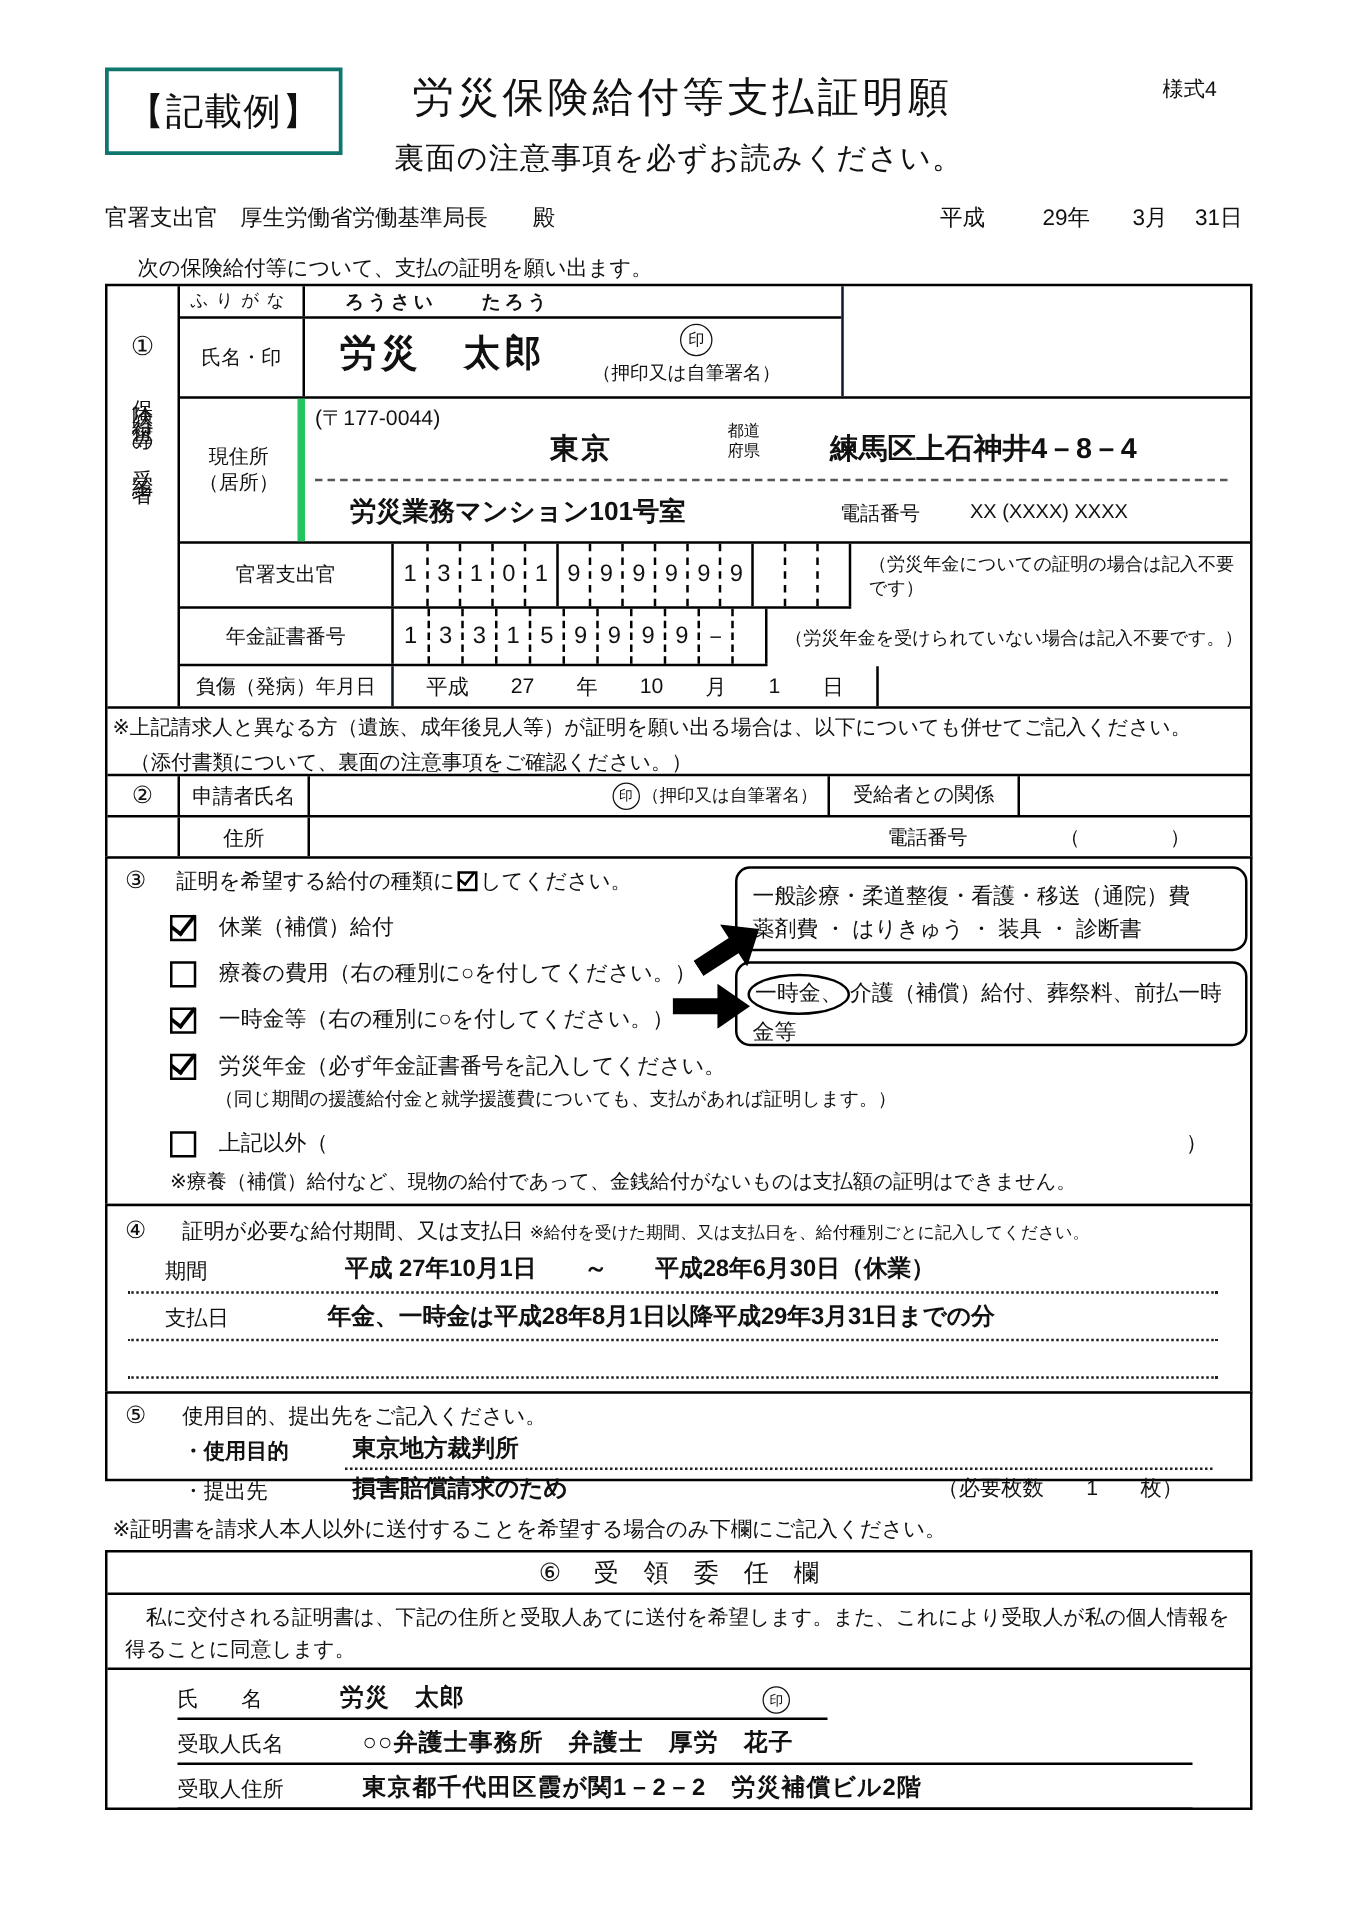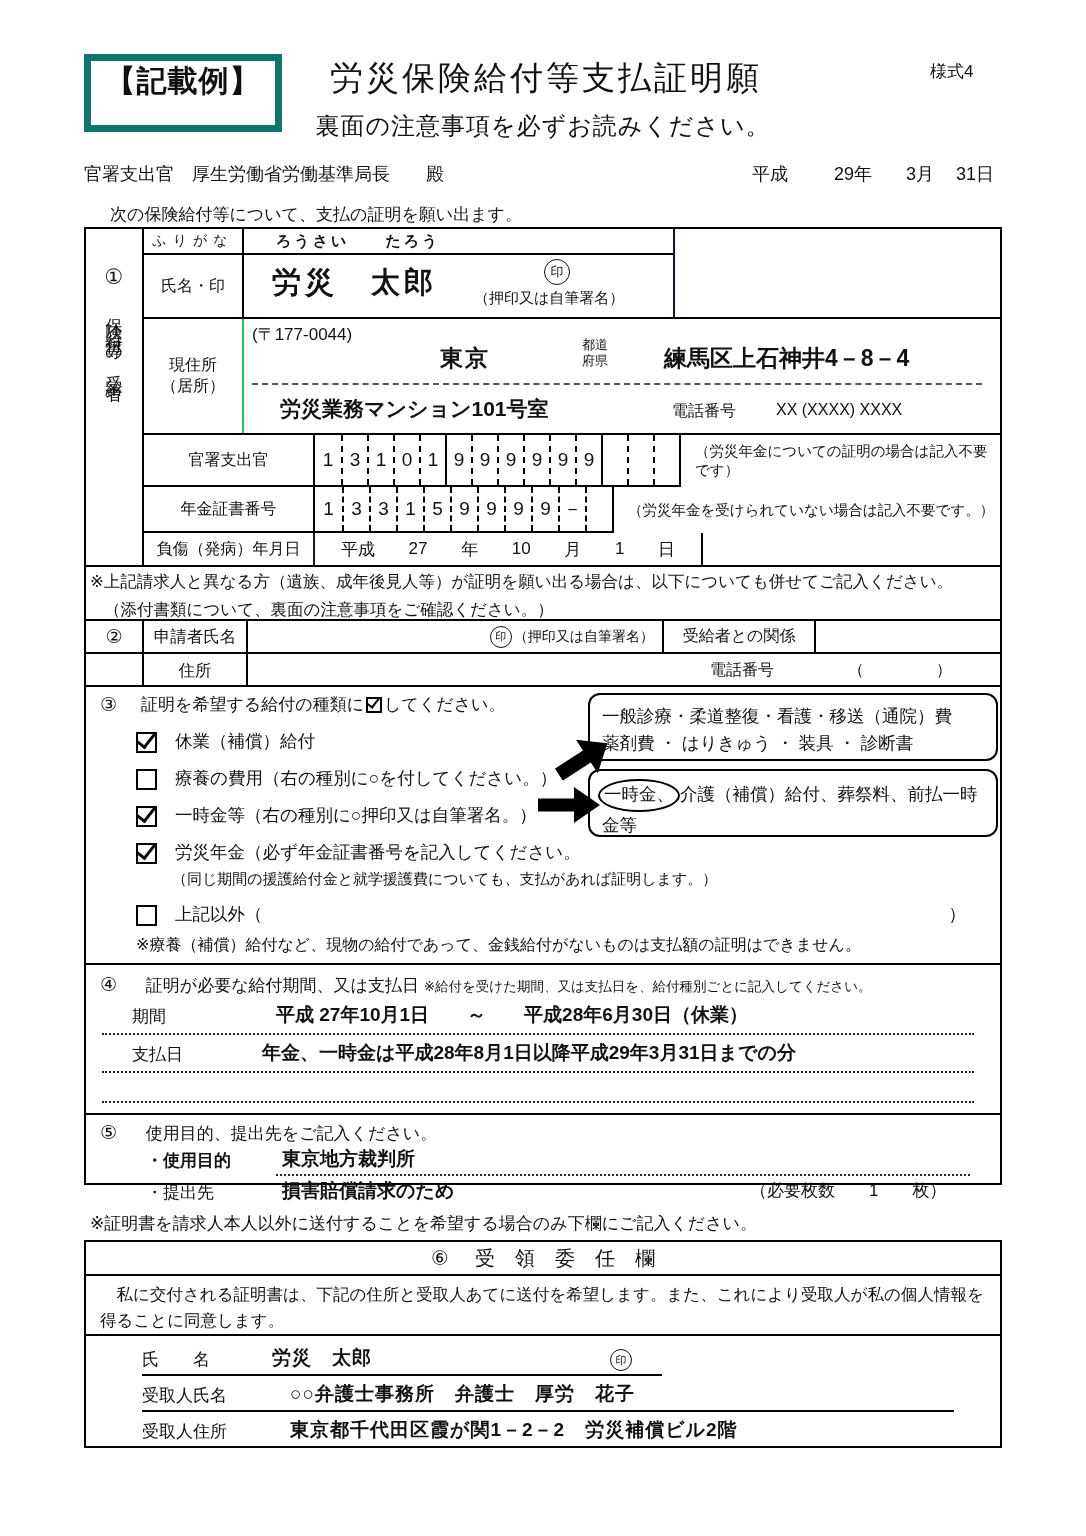--- a/index.html
+++ b/index.html
@@ -2,23 +2,23 @@
 <html><head>
 <meta charset="utf-8">
 <style>
   html,body{margin:0;padding:0;background:#e8e8e8;}
   .page{position:relative;width:1086px;height:1536px;margin:0 auto;background:#fff;
         font-family:"Liberation Sans","DejaVu Sans",sans-serif;color:#111;overflow:hidden;}
   .abs{position:absolute;}
   .bx{position:absolute;border:2px solid #000;background:#fff;box-sizing:border-box;}
 
   
-  .example-box{left:84px;top:54px;width:184px;height:64px;border:7px solid #0f766e;
-               display:flex;justify-content:center;
-               font-size:30px;font-weight:bold;letter-spacing:1px;}
+  .example-box{left:84px;top:54px;width:184px;height:64px;border:3px solid #0f766e;
+               display:flex;align-items:center;justify-content:center;
+               font-size:30px;font-weight:normal;letter-spacing:1px;}
   .title{left:330px;top:56px;font-size:33px;letter-spacing:3px;font-weight:500;}
   .form-code{left:930px;top:60px;font-size:17px;}
   .subtitle{left:0;top:110px;width:1086px;text-align:center;font-size:24px;letter-spacing:1px;}
   .addressee{left:84px;top:162px;font-size:18px;}
   .date-line{left:752px;top:162px;font-size:18px;display:flex;}
   .date-line span{display:inline-block;}
   .d-era{margin-right:46px;}.d-year{margin-right:34px;}.d-month{margin-right:22px;}
   .intro{left:110px;top:203px;font-size:17px;}
 
   
@@ -40,21 +40,21 @@
   .name-val{position:absolute;left:28px;top:8px;font-size:29px;font-weight:bold;letter-spacing:4px;}
   .seal{display:inline-flex;align-items:center;justify-content:center;border:1.5px solid #111;border-radius:50%;
         width:24px;height:24px;font-size:13px;}
   .seal-sm{width:20px;height:20px;font-size:11px;}
   .name-seal{position:absolute;left:300px;top:4px;}
   .name-sealnote{position:absolute;left:230px;top:34px;font-size:15px;}
   .ab-right{flex:1;display:flex;}
   .birth-lbl{width:80px;border-right:2px solid #000;display:flex;align-items:center;justify-content:center;font-size:17px;box-sizing:border-box;}
   .birth-val{flex:1;display:flex;align-items:center;justify-content:space-between;padding:0 10px;font-size:17px;}
   .row-c{height:116px;display:flex;border-bottom:2px solid #000;box-sizing:border-box;}
-  .addr-lbl{width:100px;border-right:2px solid #22c55e;display:flex;flex-direction:column;align-items:center;justify-content:center;
+  .addr-lbl{width:100px;border-right:6px solid #22c55e;display:flex;flex-direction:column;align-items:center;justify-content:center;
             font-size:16px;box-sizing:border-box;}
   .addr-cell{flex:1;position:relative;}
   .postal{left:8px;top:4px;font-size:17px;}
   .city{left:196px;top:24px;font-size:23px;font-weight:bold;letter-spacing:2px;}
   .pref{left:338px;top:18px;font-size:13px;line-height:1.25;text-align:center;}
   .addr1{left:420px;top:24px;font-size:23px;font-weight:bold;}
   .addr-divider{left:8px;top:64px;width:730px;border-top:2px dashed #555;}
   .addr2{left:36px;top:76px;font-size:21px;font-weight:bold;}
   .phone-lbl{left:428px;top:82px;font-size:16px;}
   .phone-val{left:532px;top:82px;font-size:16px;}
@@ -325,21 +325,21 @@
         <span>休業（補償）給付</span>
       </div>
       <div class="cbrow">
         <span class="checkbox"></span>
         <span>療養の費用（右の種別に○を付してください。）</span>
       </div>
       <div class="cbrow">
         <span class="checkbox checked">
             <span class="tick"></span>
           </span>
-        <span>一時金等（右の種別に○押印又は自筆署名。）</span>
+        <span>一時金等（右の種別に○を付してください。）</span>
       </div>
       <div class="cbrow">
         <span class="checkbox checked">
             <span class="tick"></span>
           </span>
         <span>労災年金（必ず年金証書番号を記入してください。</span>
       </div>
       <div class="sub-note">（同じ期間の援護給付金と就学援護費についても、支払があれば証明します。）</div>
       <div class="cbrow other-row">
         <span class="checkbox"></span>

